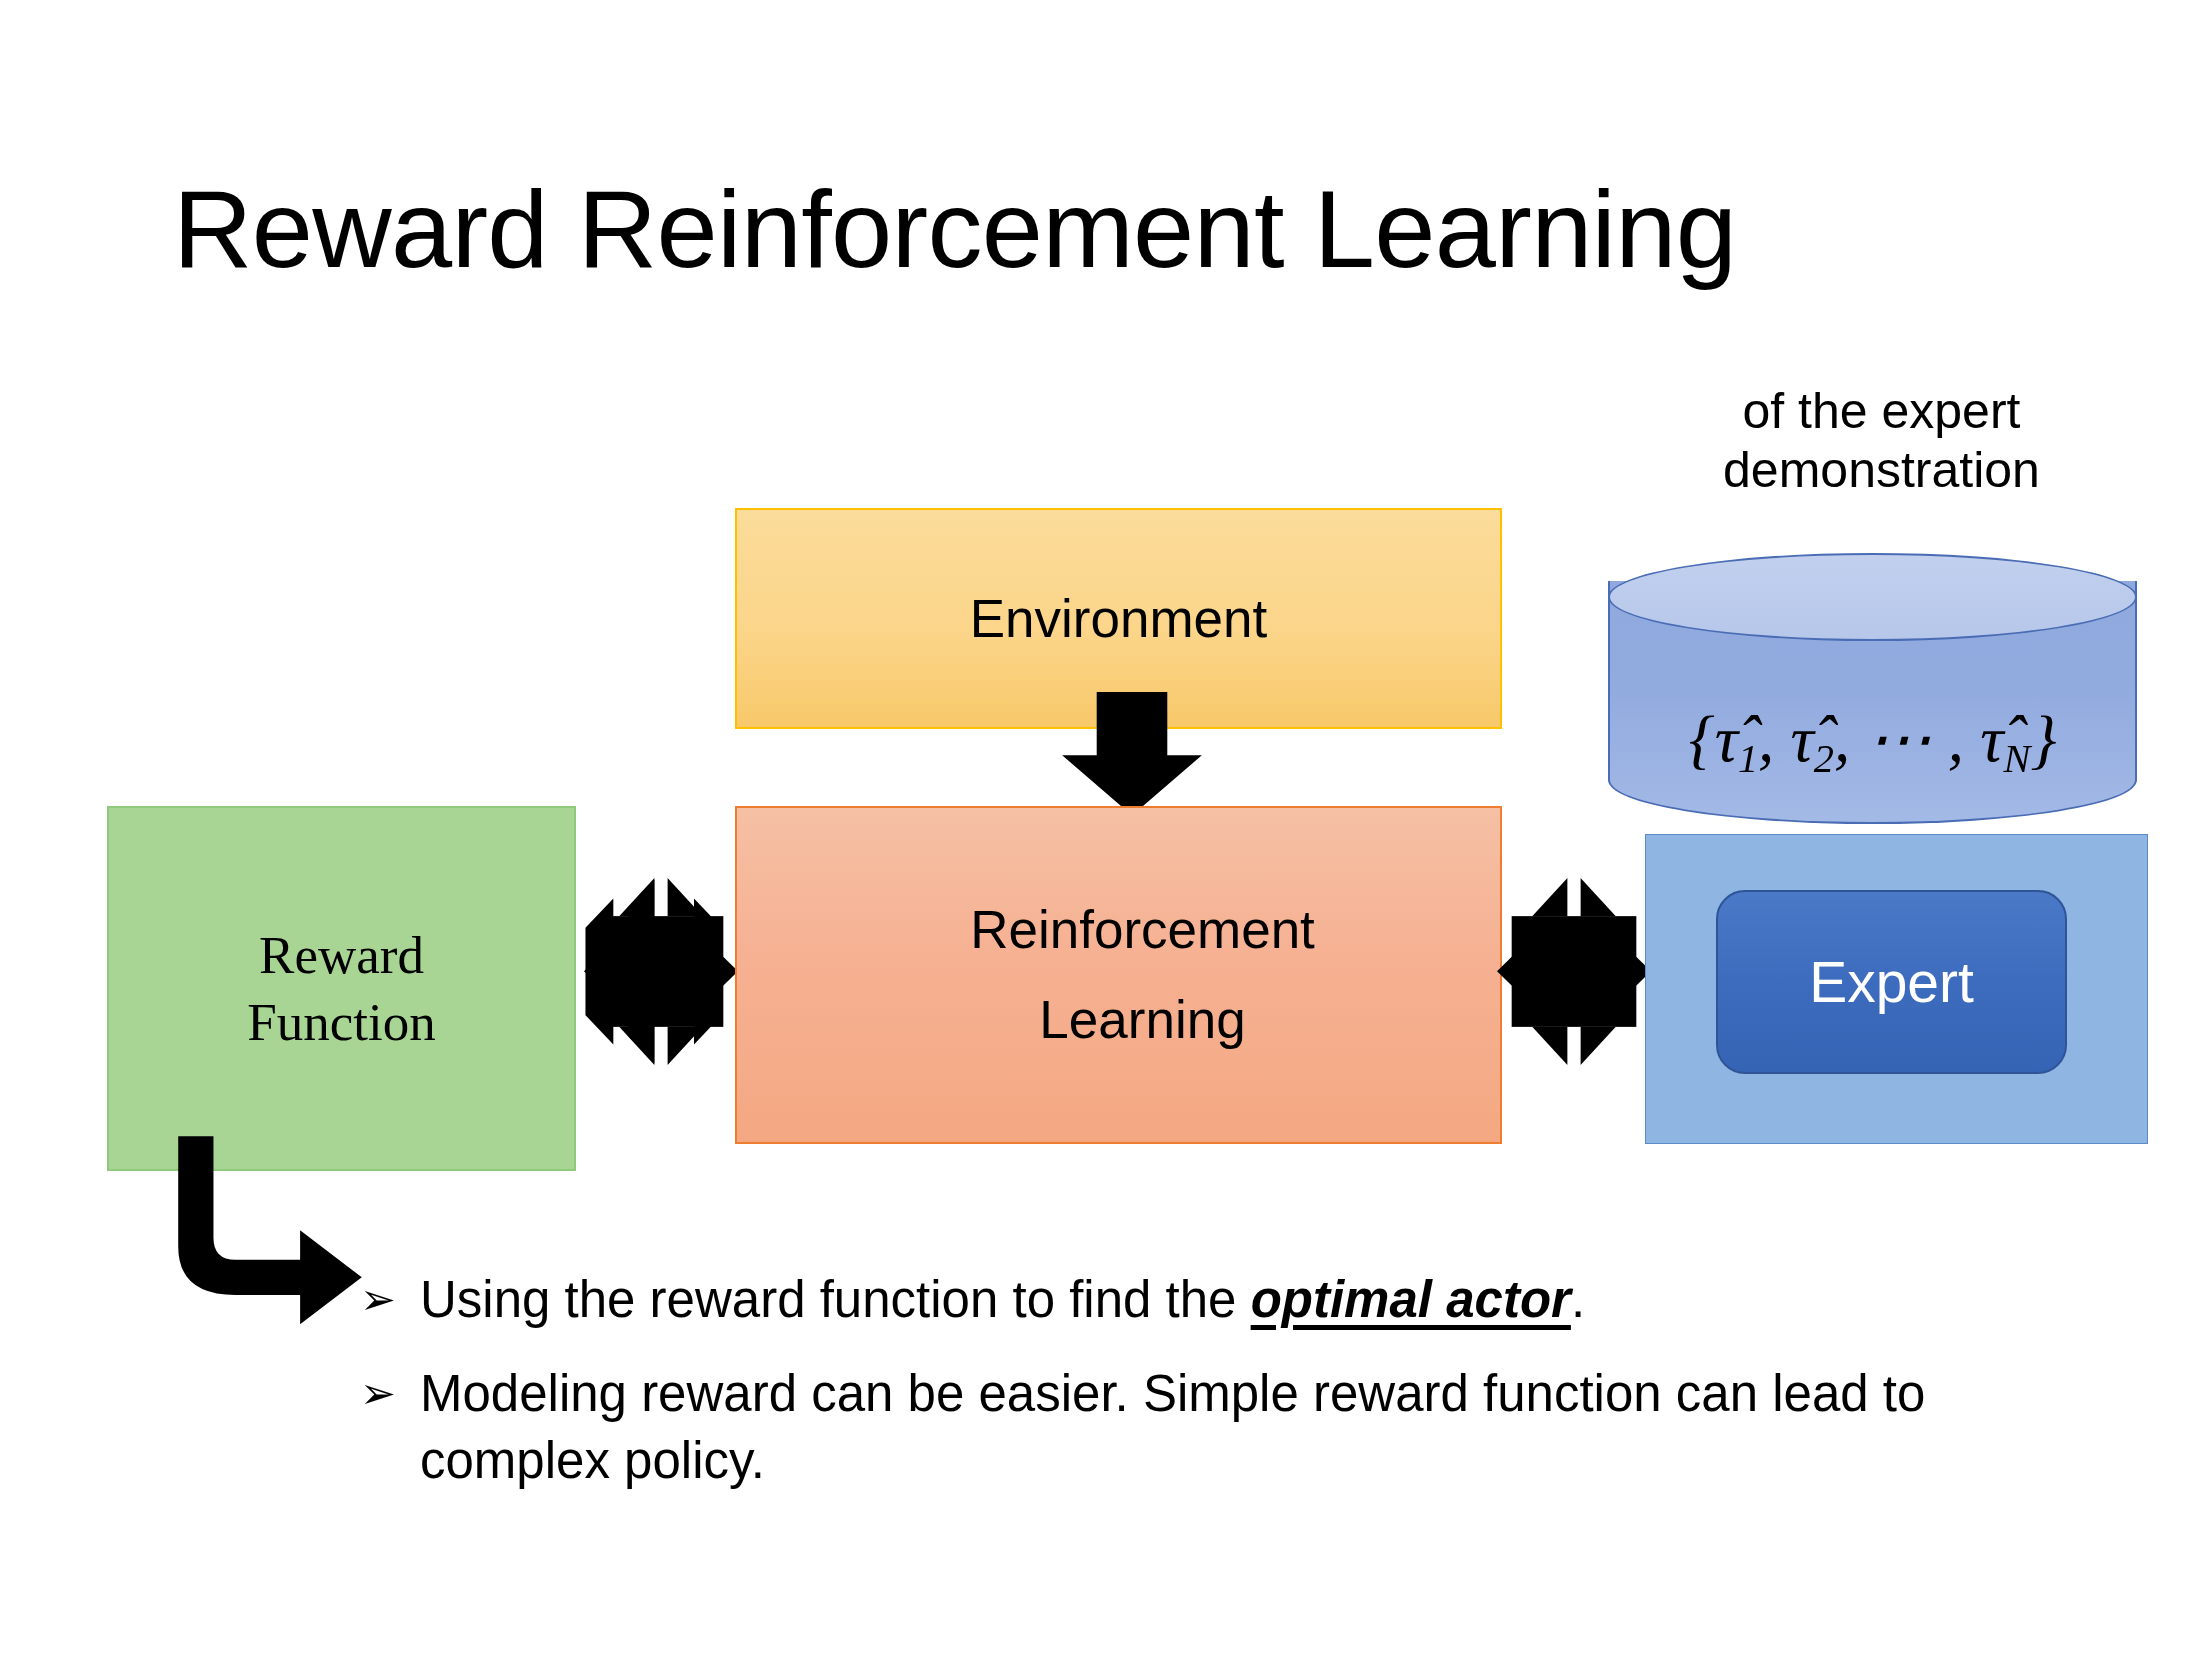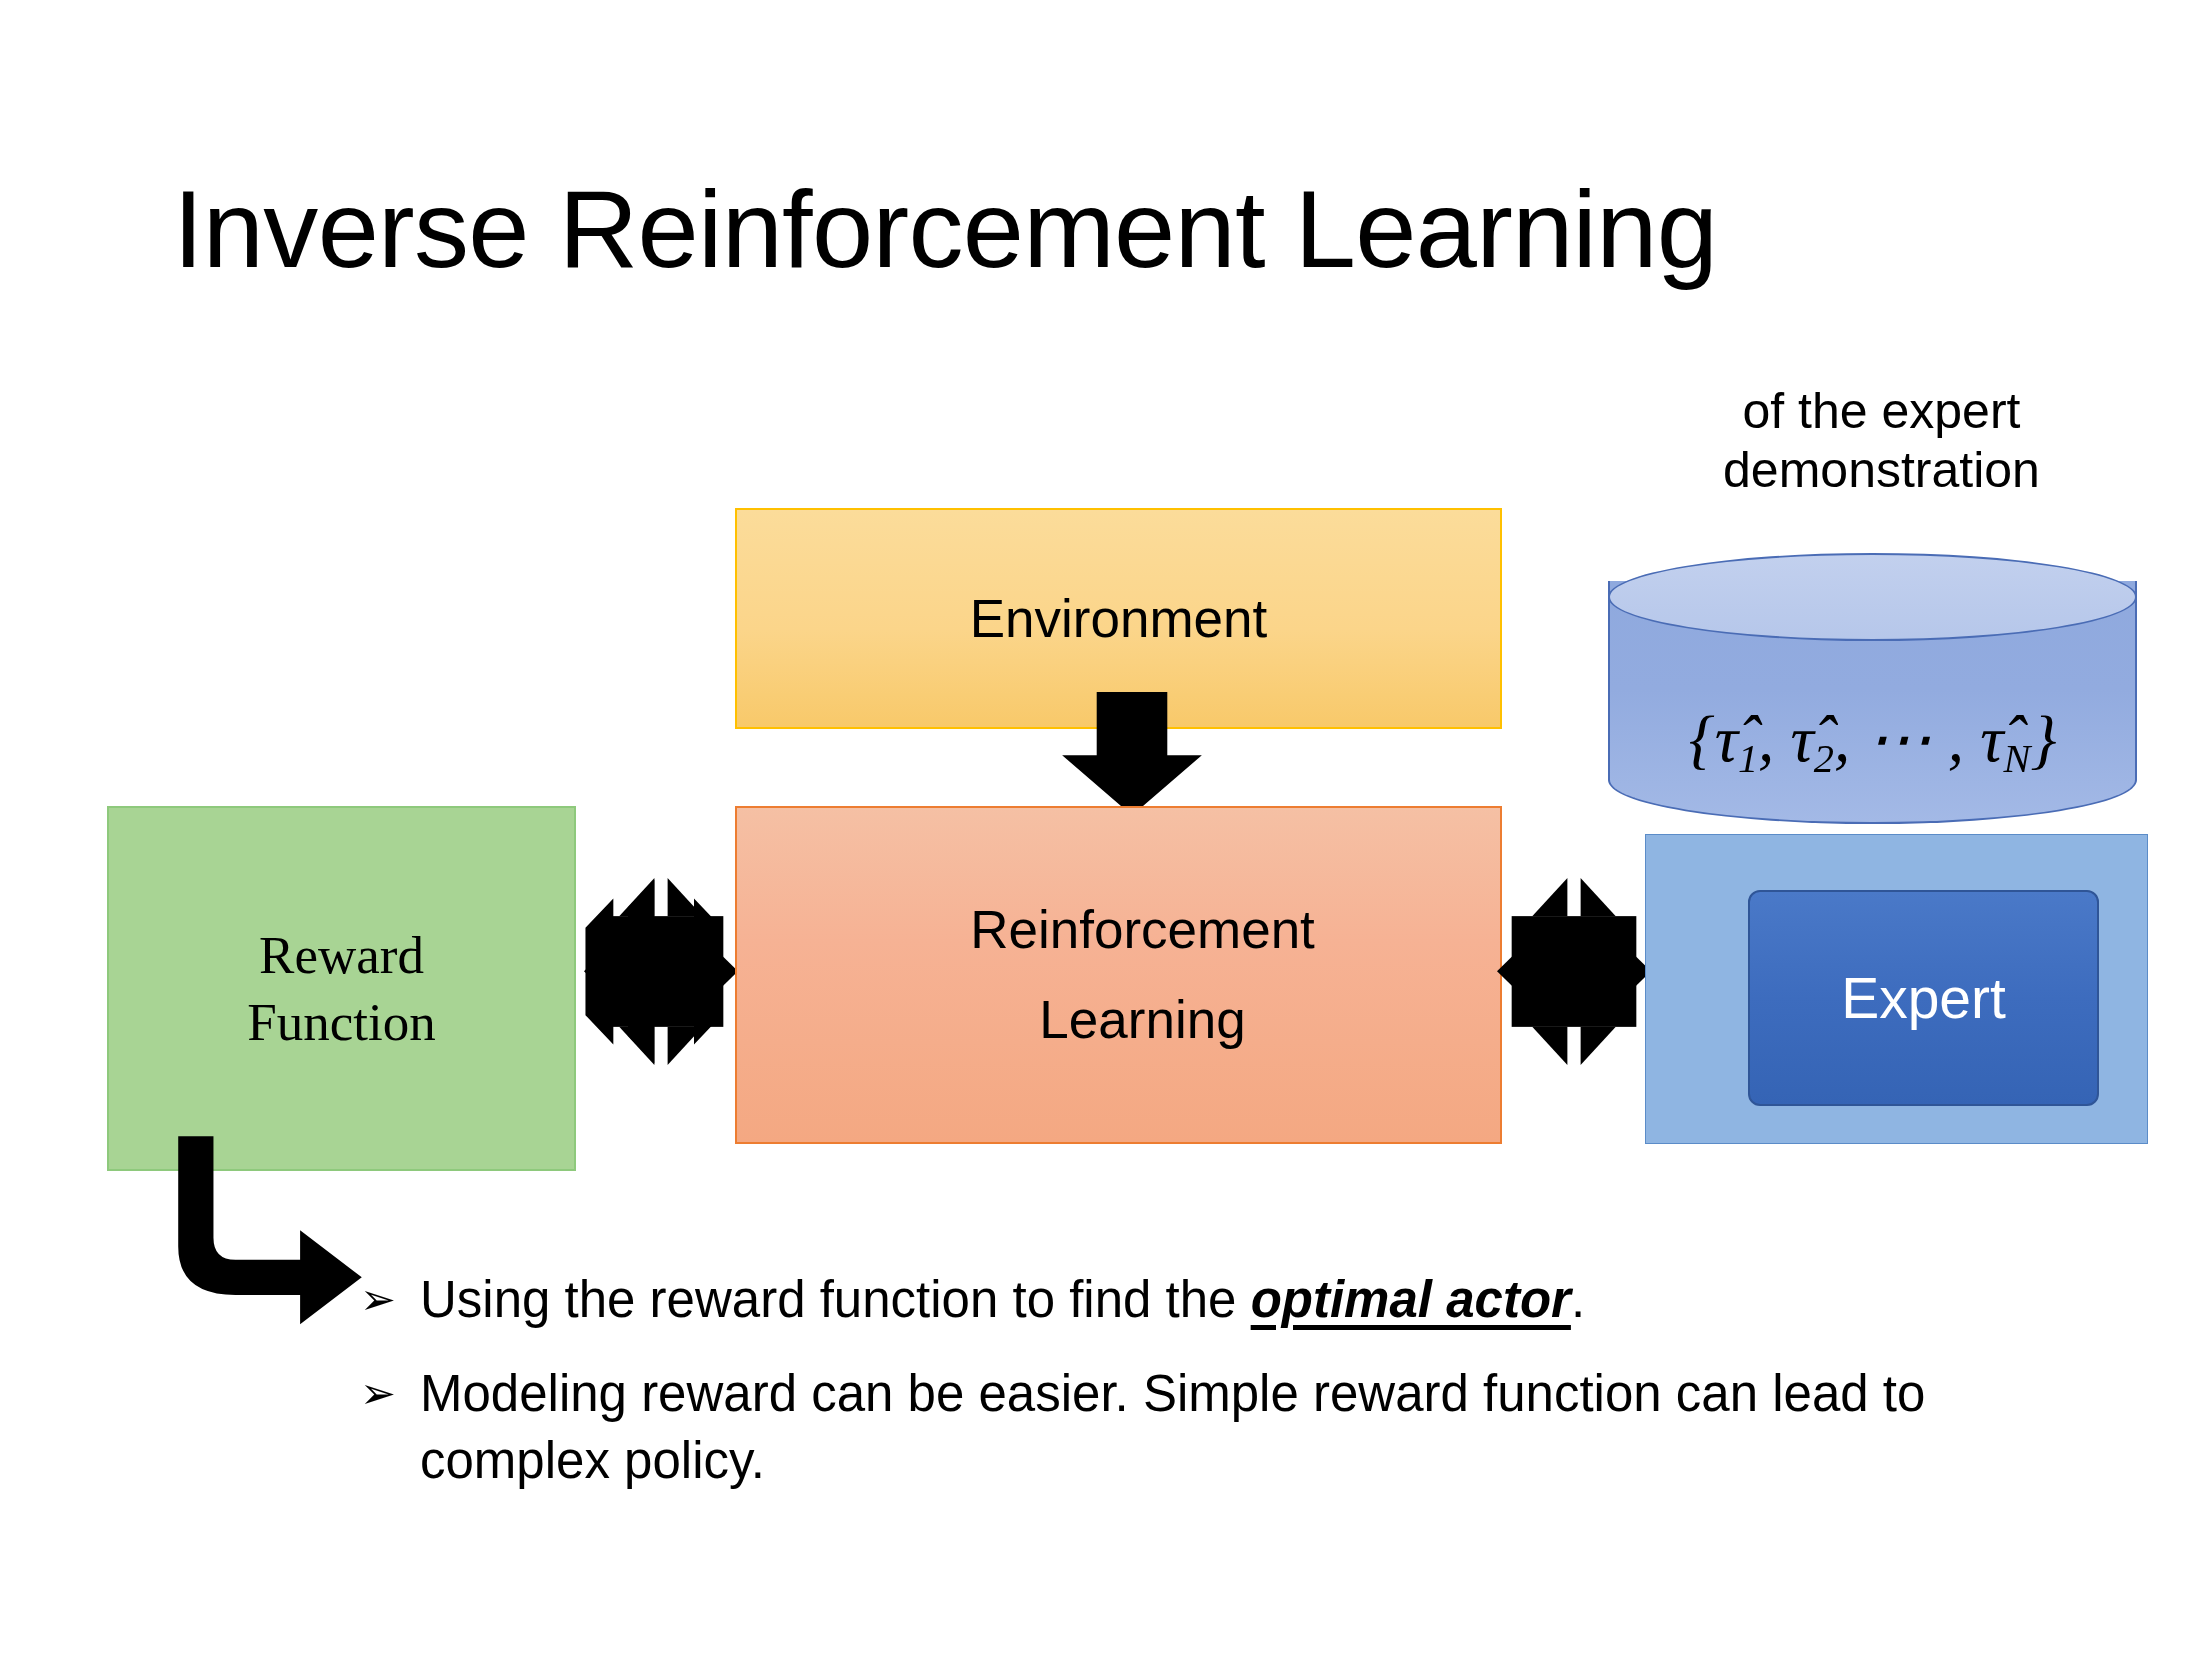--- a/index.html
+++ b/index.html
@@ -166,29 +166,28 @@
     height: 310px;
     box-sizing: border-box;
     background: #8fb5e2;
     border: 1.5px solid #5b8cc8;
   }
   #expert-chip {
     position: absolute;
     left: 1716px;
     top: 890px;
     width: 351px;
-    height: 216px;
+    height: 184px;
     box-sizing: border-box;
     background: linear-gradient(180deg, #4a79c8 0%, #3d6cbe 50%, #3564b5 100%);
     border: 2.9px solid #2f5597;
-    border-radius: 12px;
+    border-radius: 29px;
     display: flex;
     align-items: center;
     justify-content: center;
-    margin-left: 32px;
   }
   #expert-label {
     font-size: 57px;
     color: #ffffff;
     line-height: 1;
   }
 
   
   .arrow-svg {
     position: absolute;
@@ -228,21 +227,21 @@
     font-style: italic;
     text-decoration: underline;
     text-underline-offset: 0.16em;
   }
 </style>
 </head>
 <body>
 
 <div id="slide">
 
-  <div id="title">Inverse Reinforcement Learning</div>
+  <div id="title">Reward Reinforcement Learning</div>
 
   <div class="box" id="env-box">
     <span id="env-label">Environment</span>
   </div>
 
   <svg class="arrow-svg" id="arrow-down-env" viewBox="0 0 220 170">
     <polygon points="62,0 158,0 158,86 205,86 110,168 15,86 62,86" fill="#000000"></polygon>
   </svg>
 
   <div class="box" id="reward-box">

